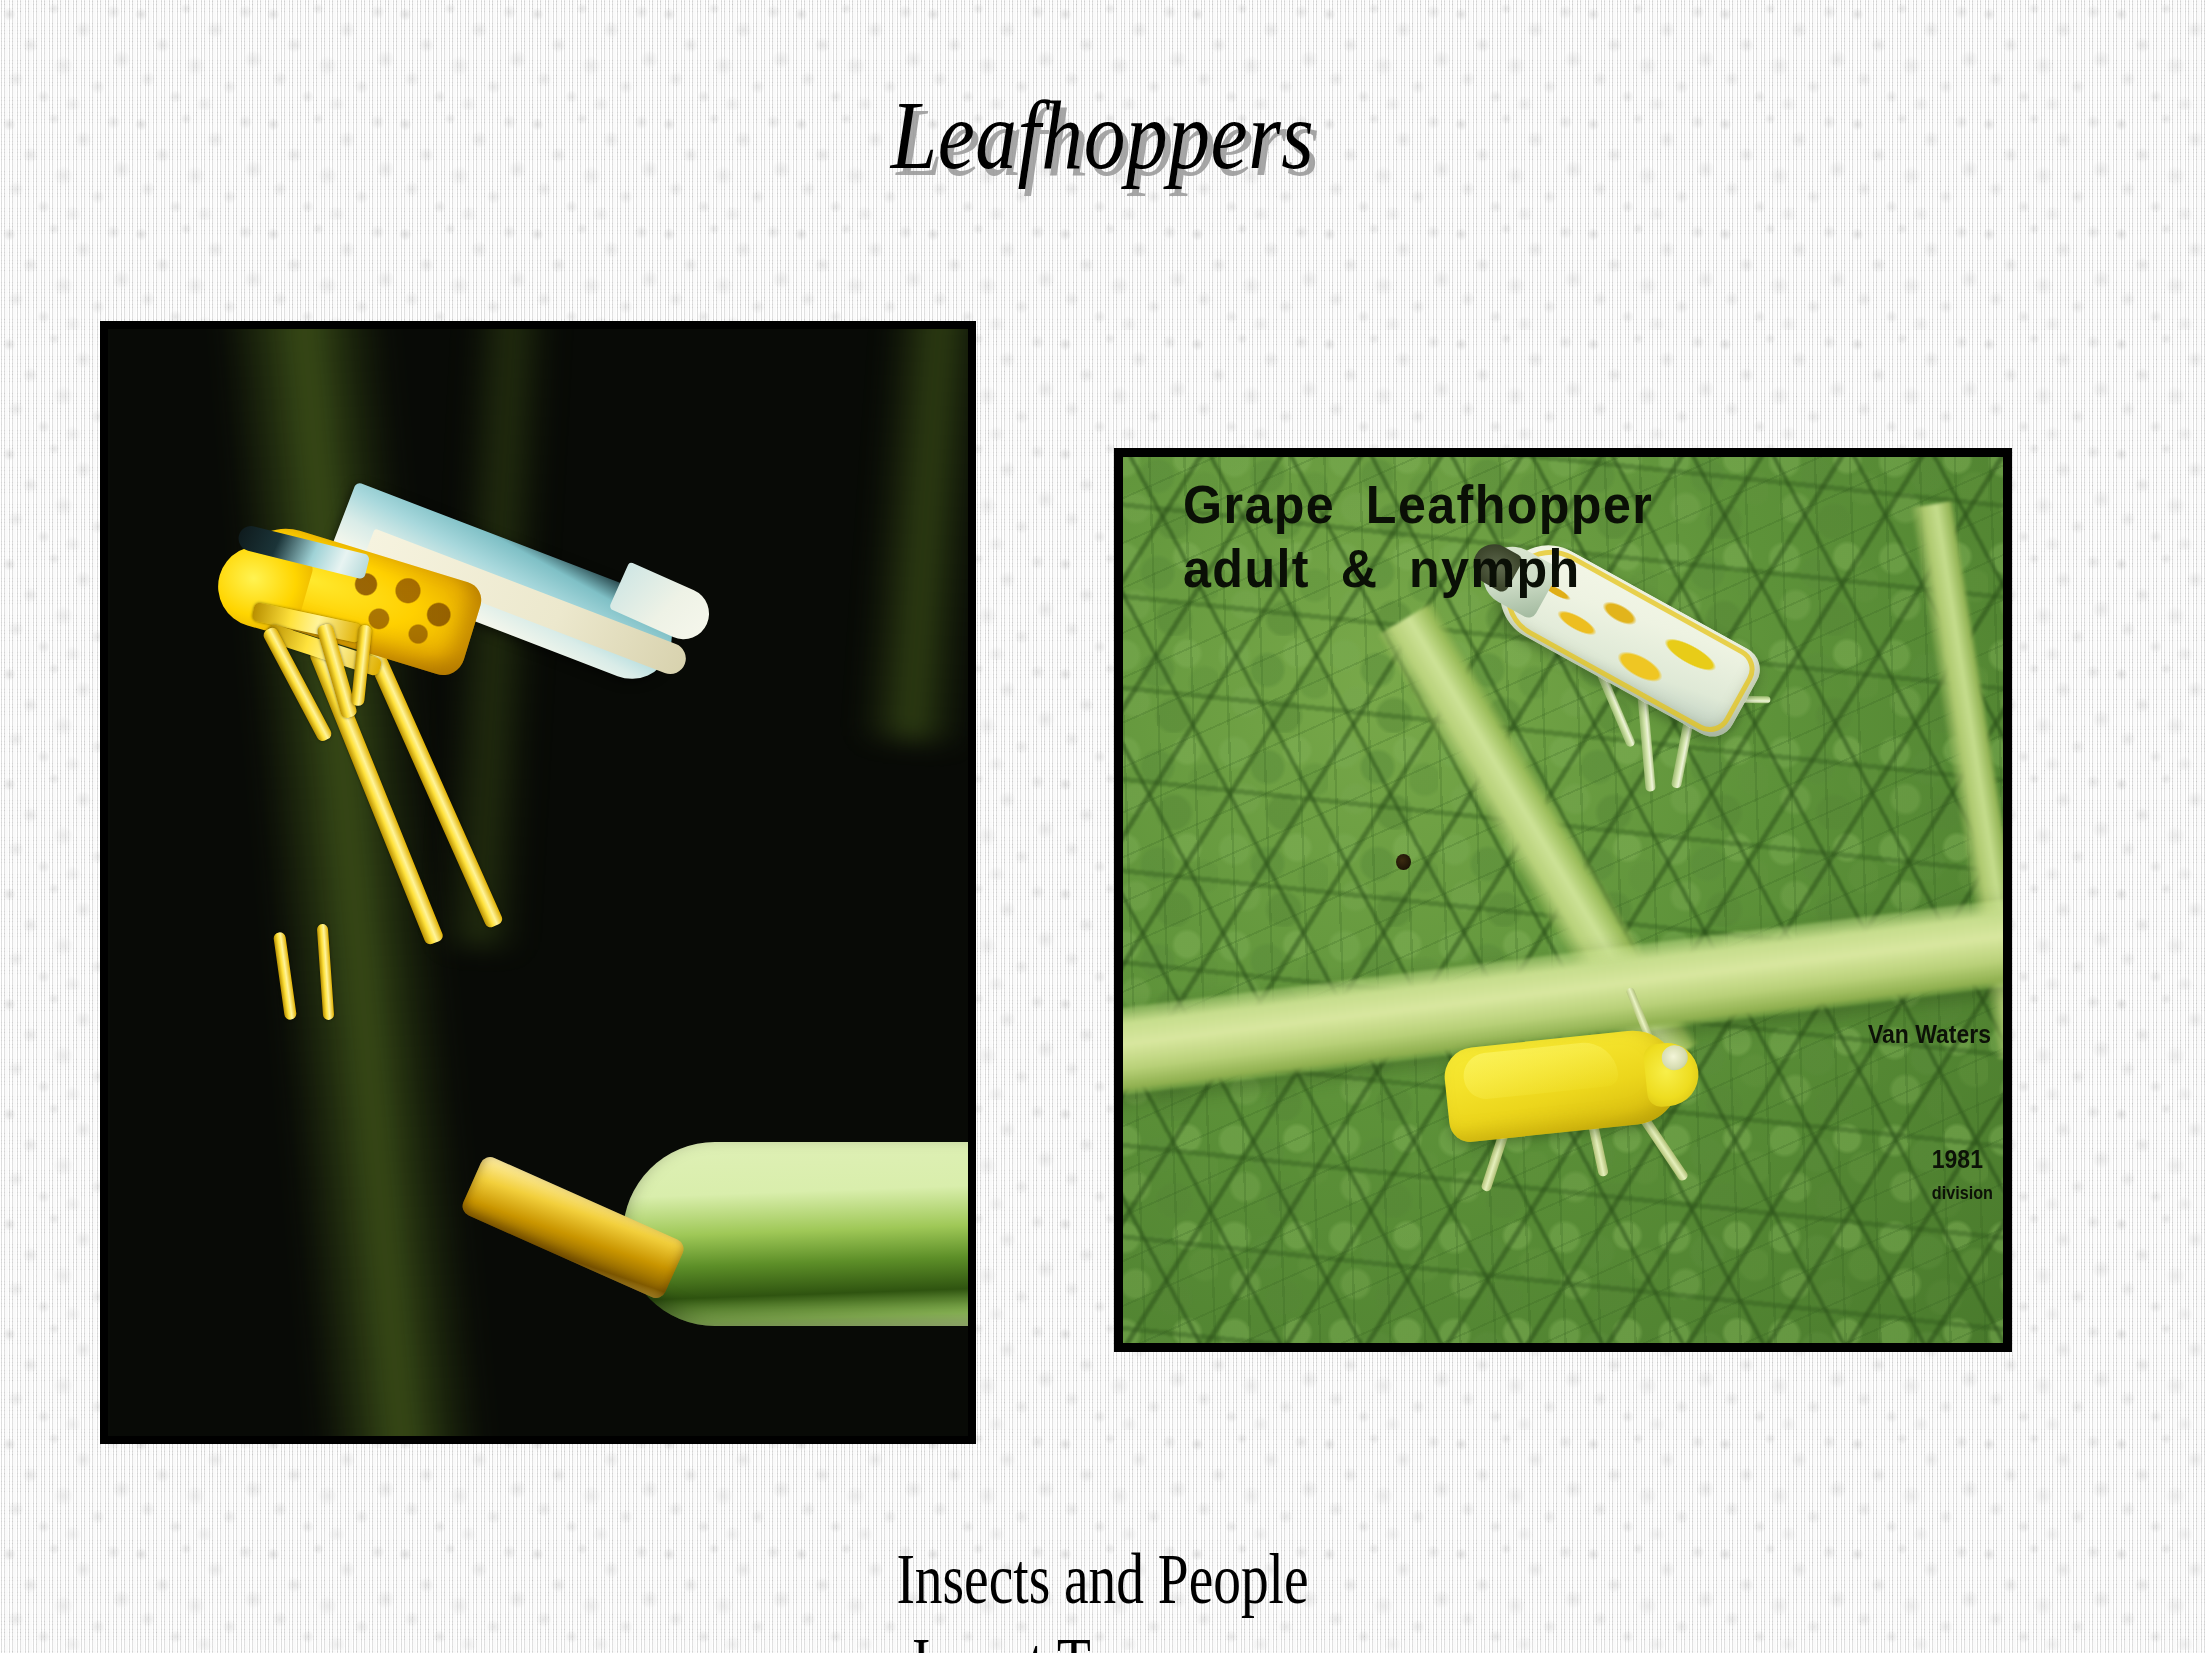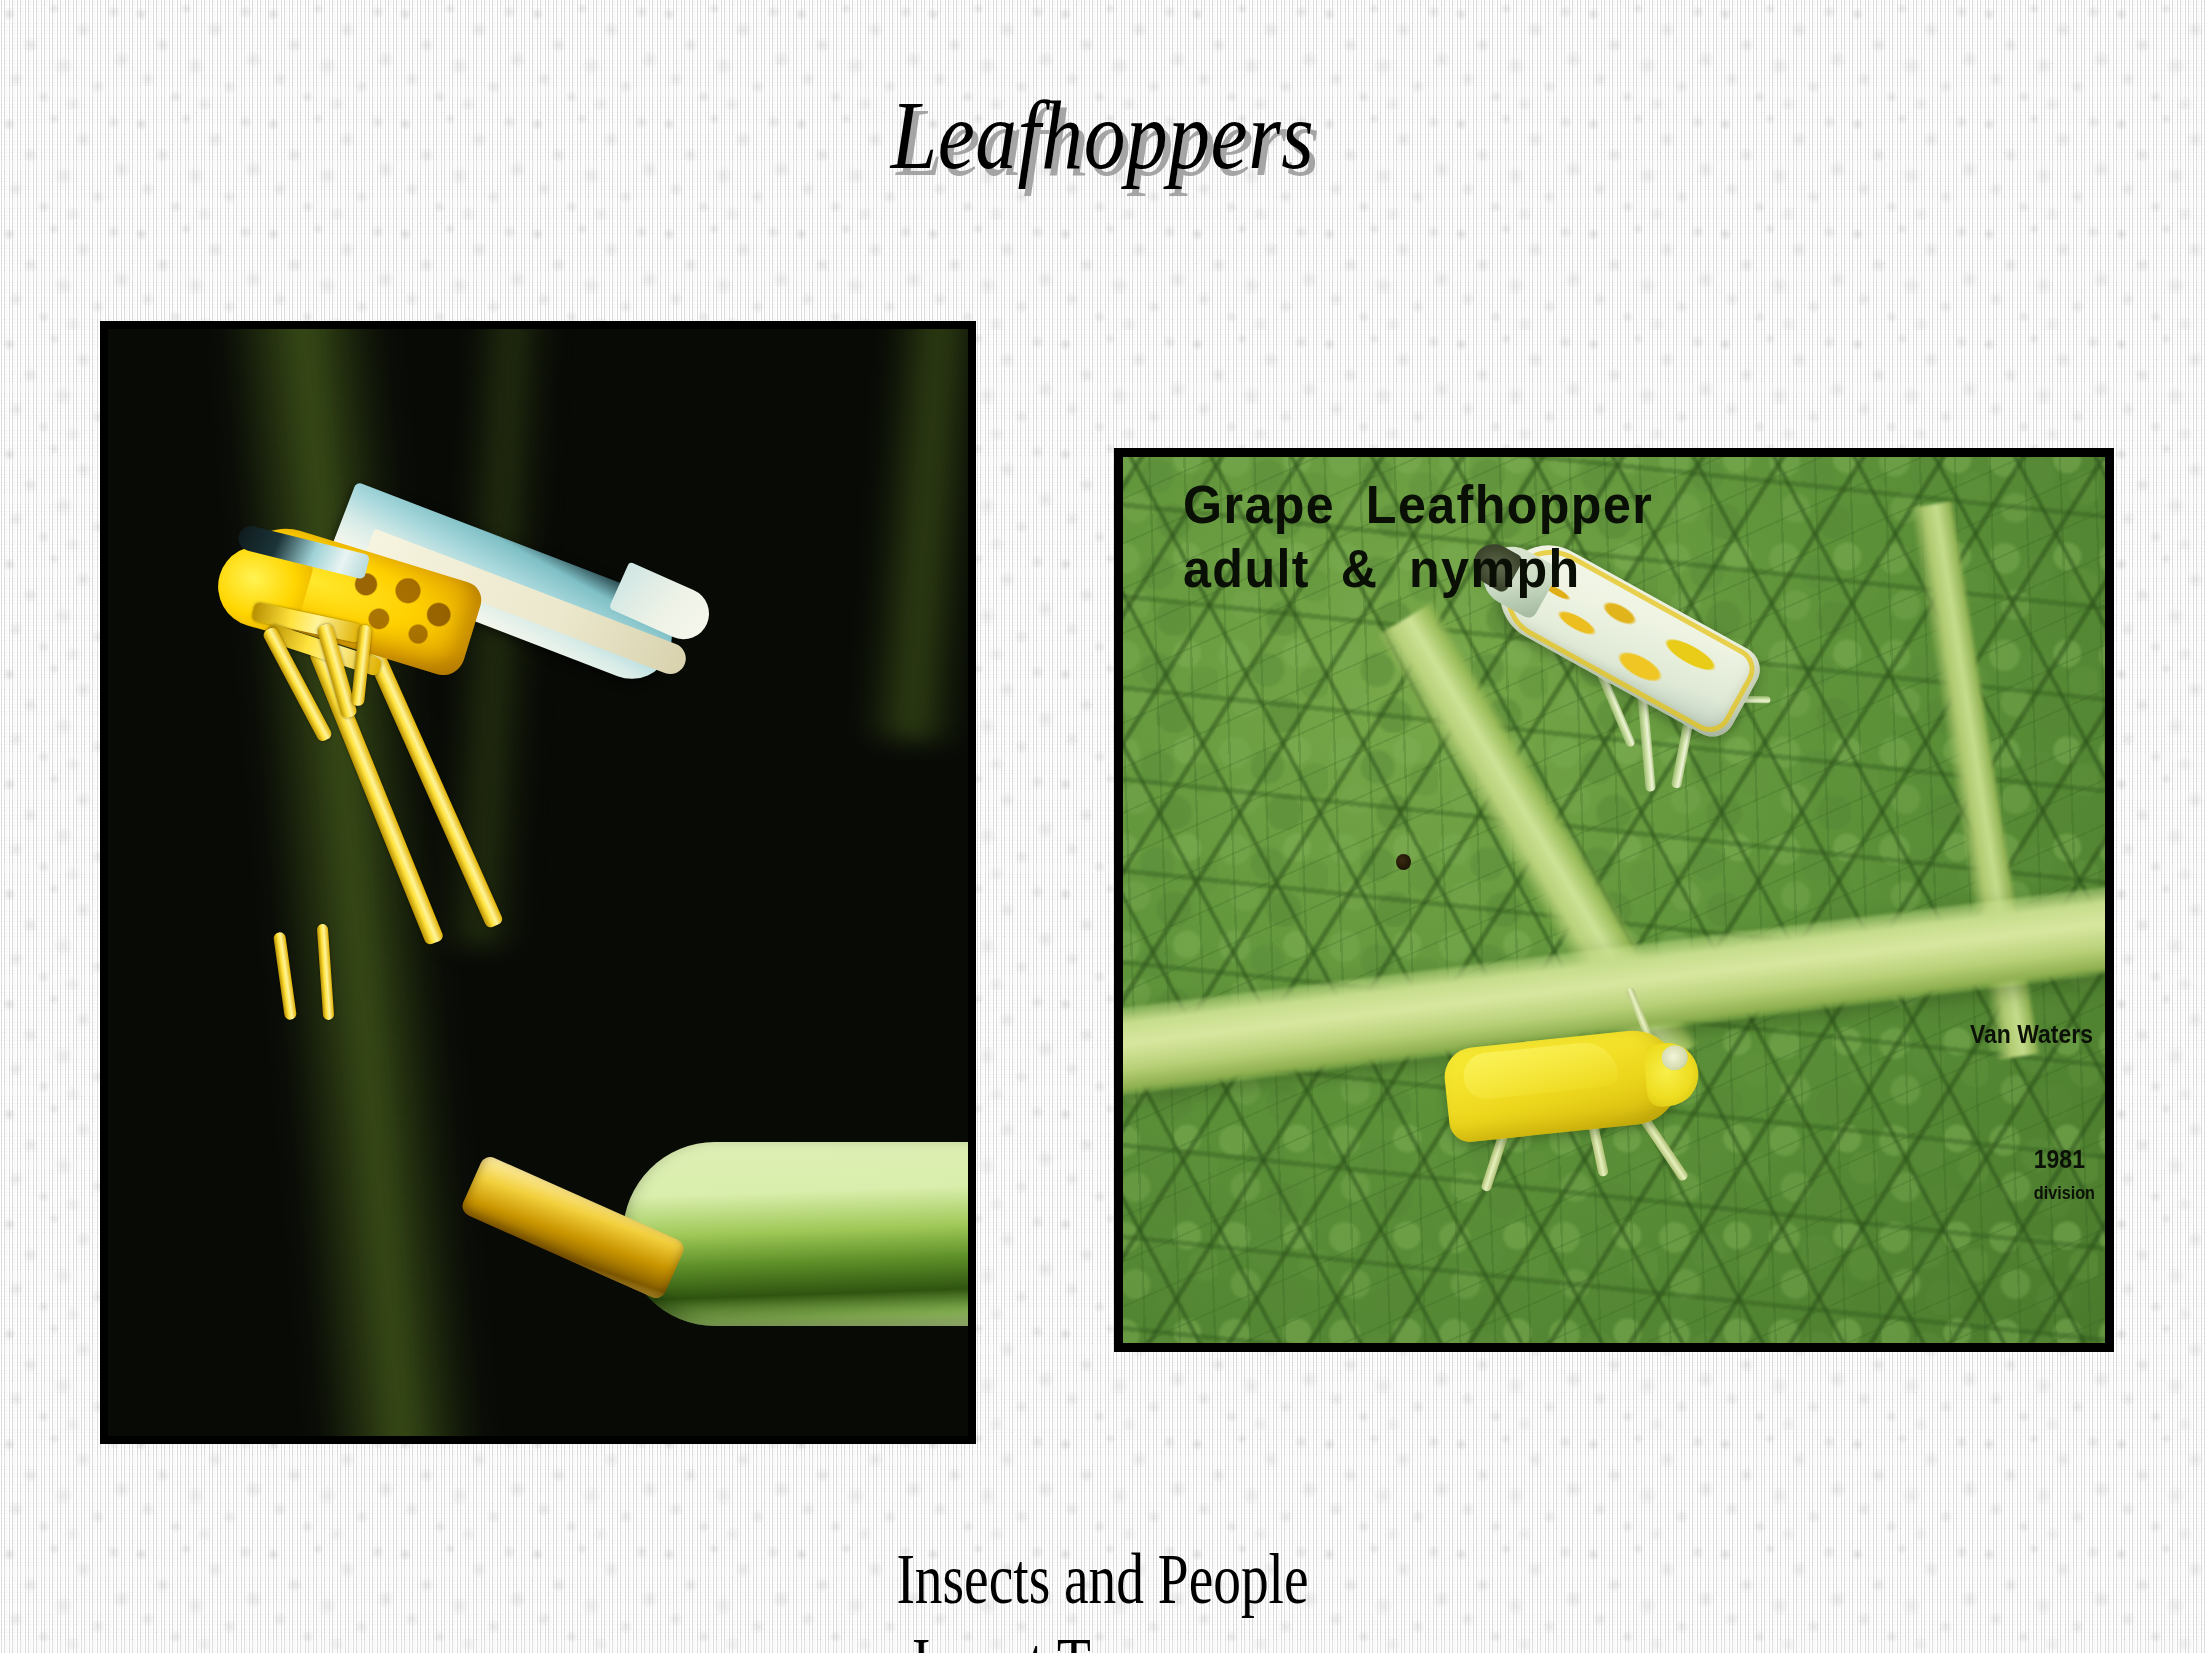--- a/index.html
+++ b/index.html
@@ -229,21 +229,21 @@
     left: 307px; top: 583px;
     width: 5.9px; height: 5.9px;
     background: #9aa389;
     border-radius: 50%;
     opacity: .8;
   }
 
   
   #photo-right {
     left: 1114px; top: 448px;
-    width: 1000px; height: 904px;
+    width: 898px; height: 904px;
     border: 9.6px solid #000;
     box-sizing: border-box;
   }
   #photo-right-canvas {
     position: absolute; inset: 0;
     overflow: hidden;
     background:
       radial-gradient(ellipse at 30% 25%, #79a94a 0%, #5d9239 45%, #497a2c 100%);
   }
   

